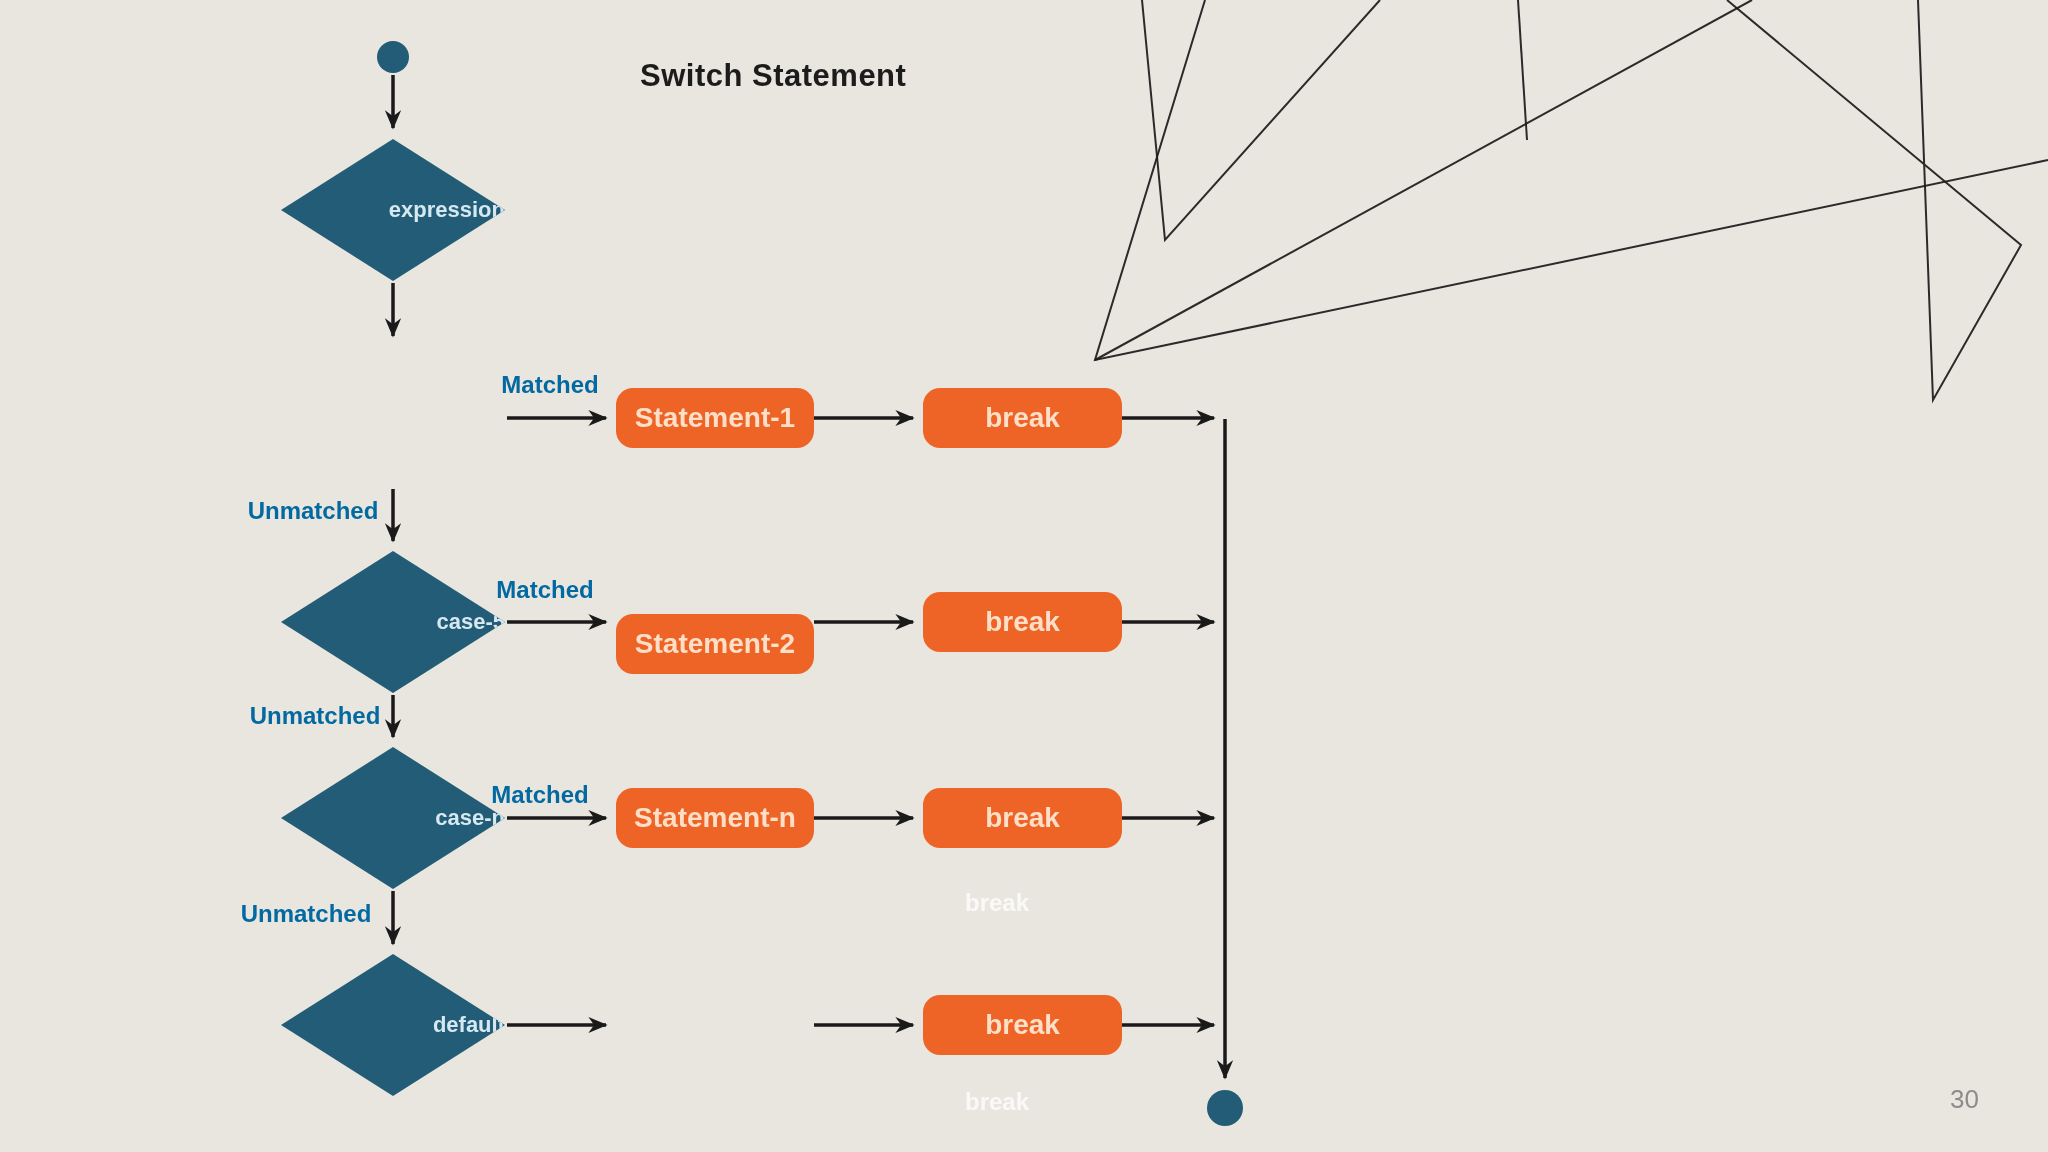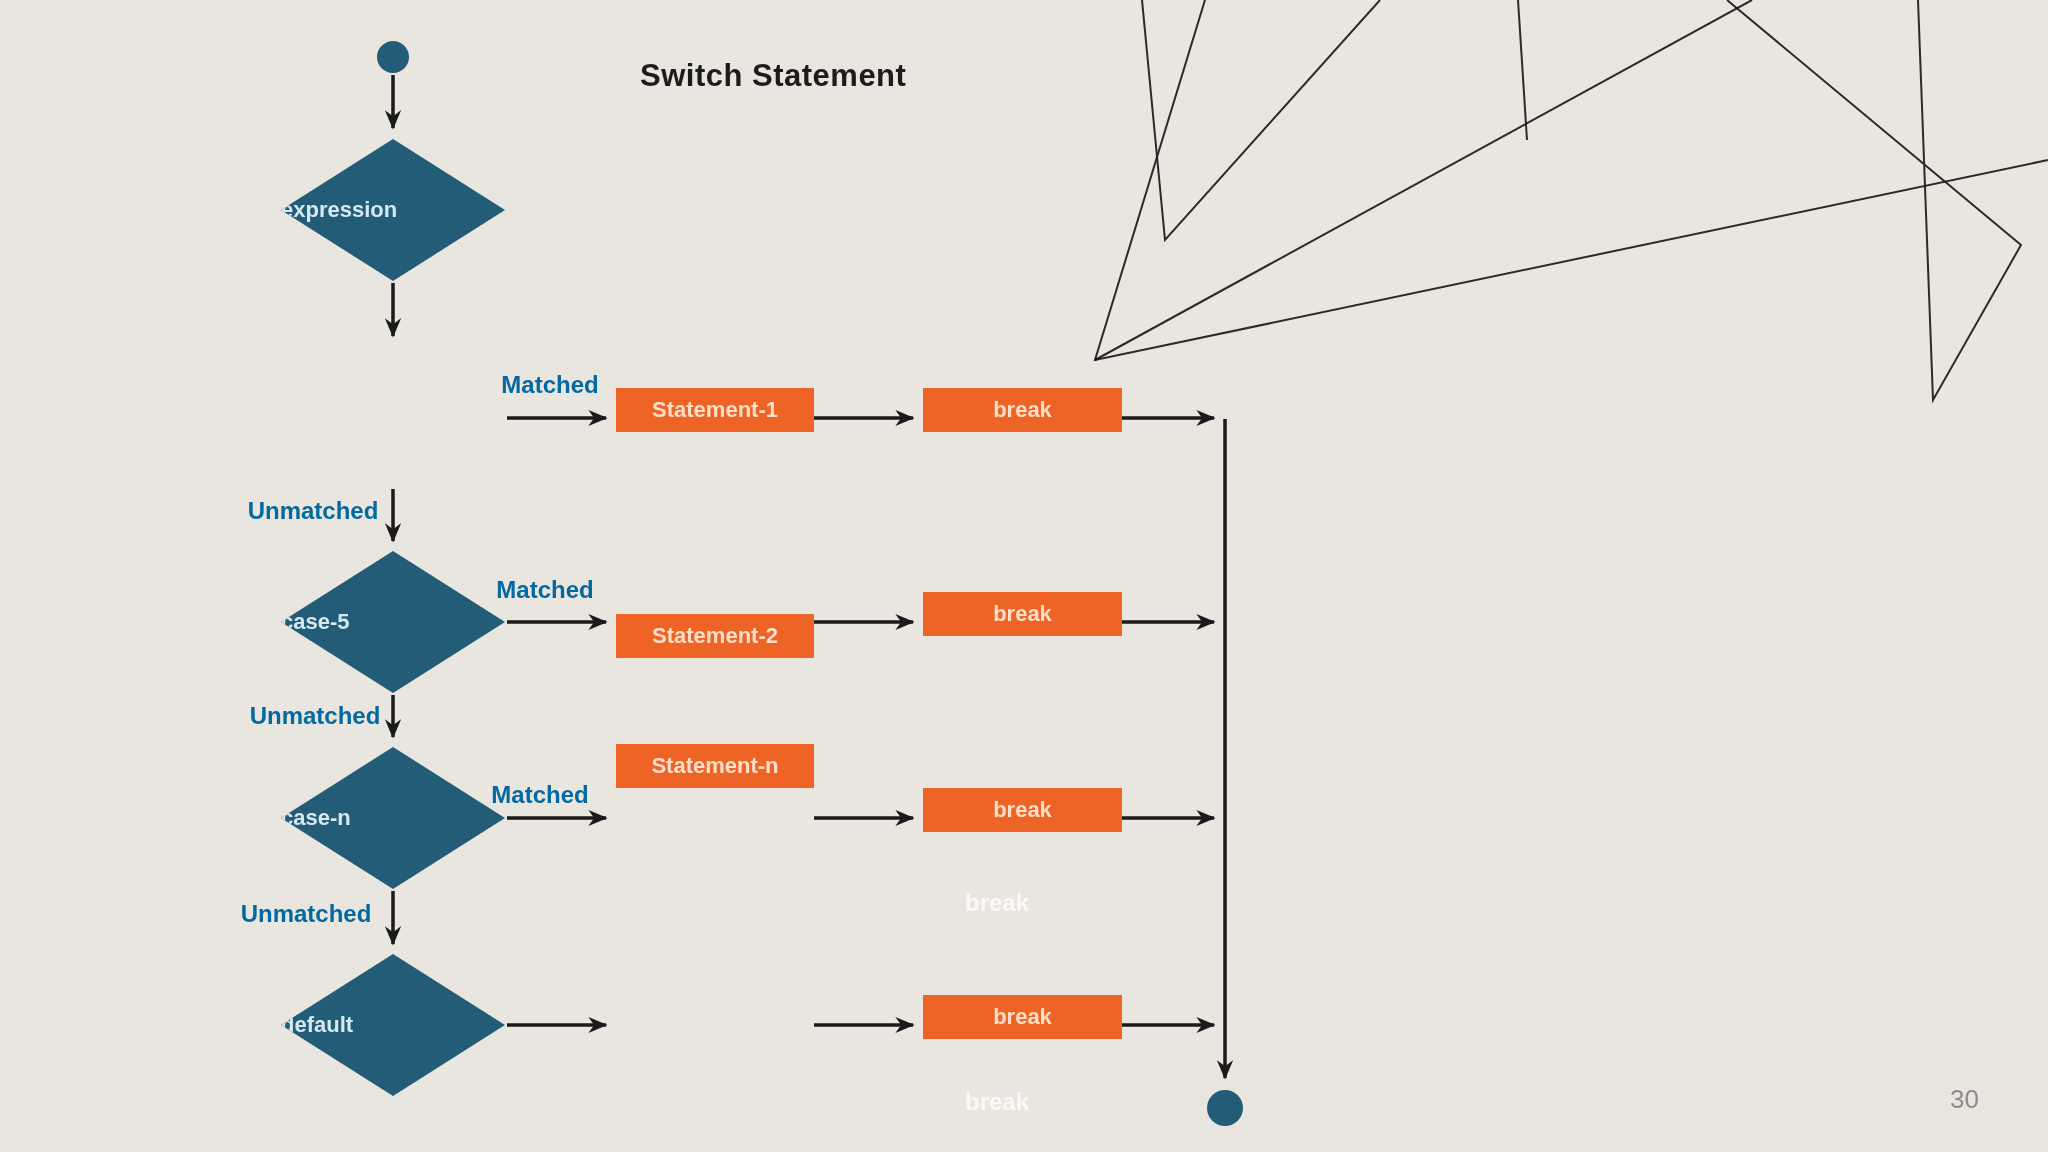--- a/index.html
+++ b/index.html
@@ -15,30 +15,30 @@
   .slide-title{
     left:640px;top:58px;width:400px;
     text-align:left;
     font-size:31px;font-weight:bold;color:#1C1C1C;
     letter-spacing:0.5px;
   }
   .diamond{
     width:224px;height:142px;
     background:var(--node-teal,#225C76);
     clip-path:polygon(50% 0%,100% 50%,50% 100%,0% 50%);
-    display:flex;align-items:center;justify-content:flex-start;
+    display:flex;align-items:center;justify-content:flex-end;
     color:var(--diamond-text,#D6E8F0);
     font-size:22px;font-weight:600;
   }
   .pbox{
-    width:198px;height:44px;
+    width:198px;height:60px;
     background:var(--box-orange,#EE6426);
     display:flex;align-items:center;justify-content:center;
     color:var(--box-text,#FFDFC8);
-    font-size:22px;font-weight:600;
+    font-size:28px;font-weight:600;border-radius:17px;
   }
   .edge-label{
     transform:translate(-50%,-50%);
     font-size:24px;font-weight:bold;color:#0369a1;
     white-space:nowrap;
   }
   .ghost-label{
     transform:translate(-50%,-50%);
     font-size:24px;font-weight:bold;
     color:var(--ghost-text,#FFFFFF);
@@ -111,21 +111,21 @@
   </div>
   <div class="abs diamond" style="left:281px;top:747px;">
     <span>case-n</span>
   </div>
   <div class="abs diamond" style="left:281px;top:954px;">
     <span>default</span>
   </div>
 
   <div class="abs pbox" style="left:616px;top:388px;">Statement-1</div>
   <div class="abs pbox" style="left:616px;top:614px;">Statement-2</div>
-  <div class="abs pbox" style="left:616px;top:744px;">Statement-n</div>
+  <div class="abs pbox" style="left:616px;top:788px;">Statement-n</div>
 
   <div class="abs pbox" style="left:923px;top:388px;width:199px;">break</div>
   <div class="abs pbox" style="left:923px;top:592px;width:199px;">break</div>
   <div class="abs pbox" style="left:923px;top:788px;width:199px;">break</div>
   <div class="abs pbox" style="left:923px;top:995px;width:199px;">break</div>
 
   <div class="abs edge-label" style="left:550px;top:385px;">Matched</div>
   <div class="abs edge-label" style="left:545px;top:590px;">Matched</div>
   <div class="abs edge-label" style="left:540px;top:795px;">Matched</div>
 

